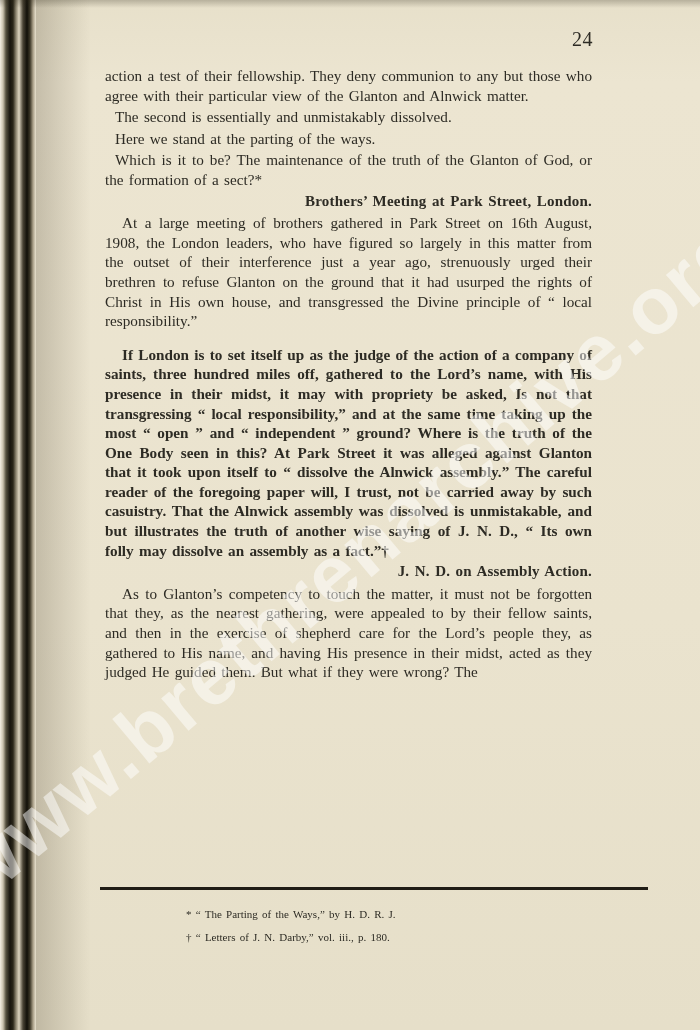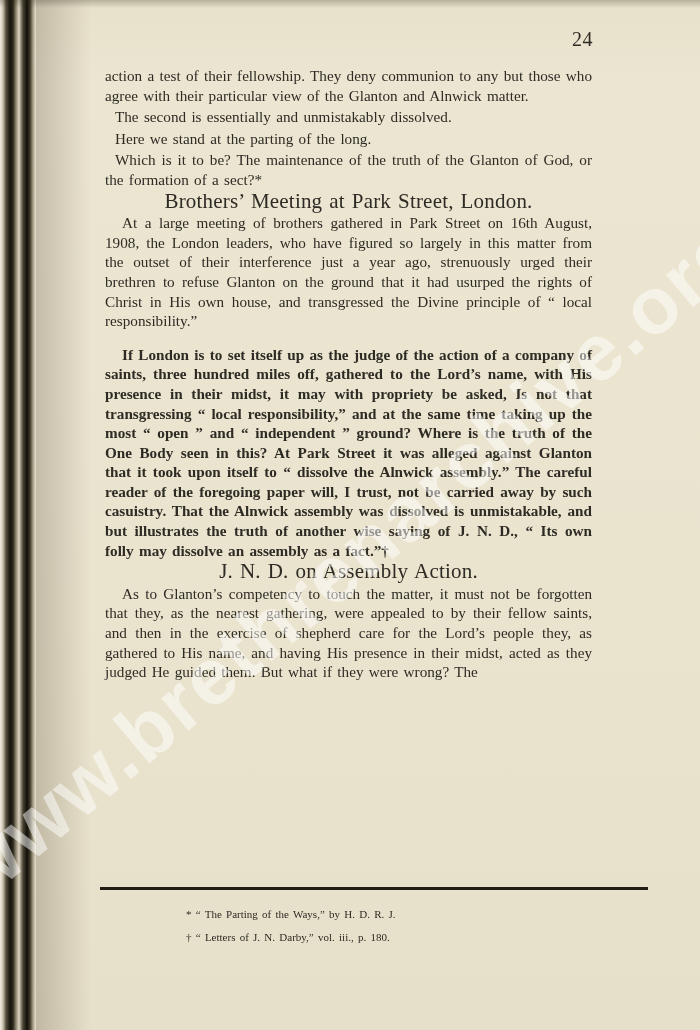--- a/index.html
+++ b/index.html
@@ -39,23 +39,23 @@
     position: absolute; left: 103px; top: 64px; width: 491px;
     font-size: 15.2px; line-height: 19.6px;
     text-align: justify;
     word-spacing: 1.5px;
   }
   .content p { margin: 2px; }
   .p-small-indent { text-indent: 10px; }
   .p-indent { text-indent: 17px; }
   .p-gap { margin-top: 14px !important; font-weight: bold; }
   .section-heading {
-    font-size: 21px; font-weight: normal;
+    font-size: 15px; font-weight: bold;
     margin: 25px 0 18px 0;
-    text-align: center; text-indent: 0;
+    text-align: right; text-indent: 0;
     letter-spacing: 0.2px;
   }
   .footnote-rule {
     position: absolute; left: 100px; top: 887px; width: 548px; height: 3px;
     background: #201d15;
   }
   .footnotes {
     position: absolute; left: 186px; top: 903px;
     font-size: 11px; line-height: 23px;
     word-spacing: 1.5px;
@@ -80,21 +80,21 @@
 
   <div class="binding"></div>
   <div class="gutter-shadow"></div>
   <div class="top-shadow"></div>
 
   <div class="page-number">24</div>
 
   <div class="content">
     <p>action a test of their fellowship.  They deny communion to any but those who agree with their particular view of the Glanton and Alnwick matter.</p>
     <p class="p-small-indent">The second is essentially and unmistakably dissolved.</p>
-    <p class="p-small-indent">Here we stand at the parting of the long.</p>
+    <p class="p-small-indent">Here we stand at the parting of the ways.</p>
     <p class="p-small-indent">Which is it to be?  The maintenance of the truth of the Glanton of God, or the formation of a sect?*</p>
 
     <p class="section-heading">Brothers’ Meeting at Park Street, London.</p>
     <p class="p-indent">At a large meeting of brothers gathered in Park Street on 16th August, 1908, the London leaders, who have figured so largely in this matter from the outset of their interference just a year ago, strenuously urged their brethren to refuse Glanton on the ground that it had usurped the rights of Christ in His own house, and transgressed the Divine principle of “ local responsibility.”</p>
     <p class="p-indent p-gap">If London is to set itself up as the judge of the action of a company of saints, three hundred miles off, gathered to the Lord’s name, with His presence in their midst, it may with propriety be asked, Is not that transgressing “ local responsibility,” and at the same time taking up the most “ open ” and “ independent ” ground?  Where is the truth of the One Body seen in this?  At Park Street it was alleged against Glanton that it took upon itself to “ dissolve the Alnwick assembly.”  The careful reader of the foregoing paper will, I trust, not be carried away by such casuistry.  That the Alnwick assembly was dissolved is unmistakable, and but illustrates the truth of another wise saying of J. N. D., “ Its own folly may dissolve an assembly as a fact.”†</p>
 
     <p class="section-heading">J. N. D. on Assembly Action.</p>
     <p class="p-indent">As to Glanton’s competency to touch the matter, it must not be forgotten that they, as the nearest gathering, were appealed to by their fellow saints, and then in the exercise of shepherd care for the Lord’s people they, as gathered to His name, and having His presence in their midst, acted as they judged He guided them.  But what if they were wrong?  The</p>
   </div>
 

